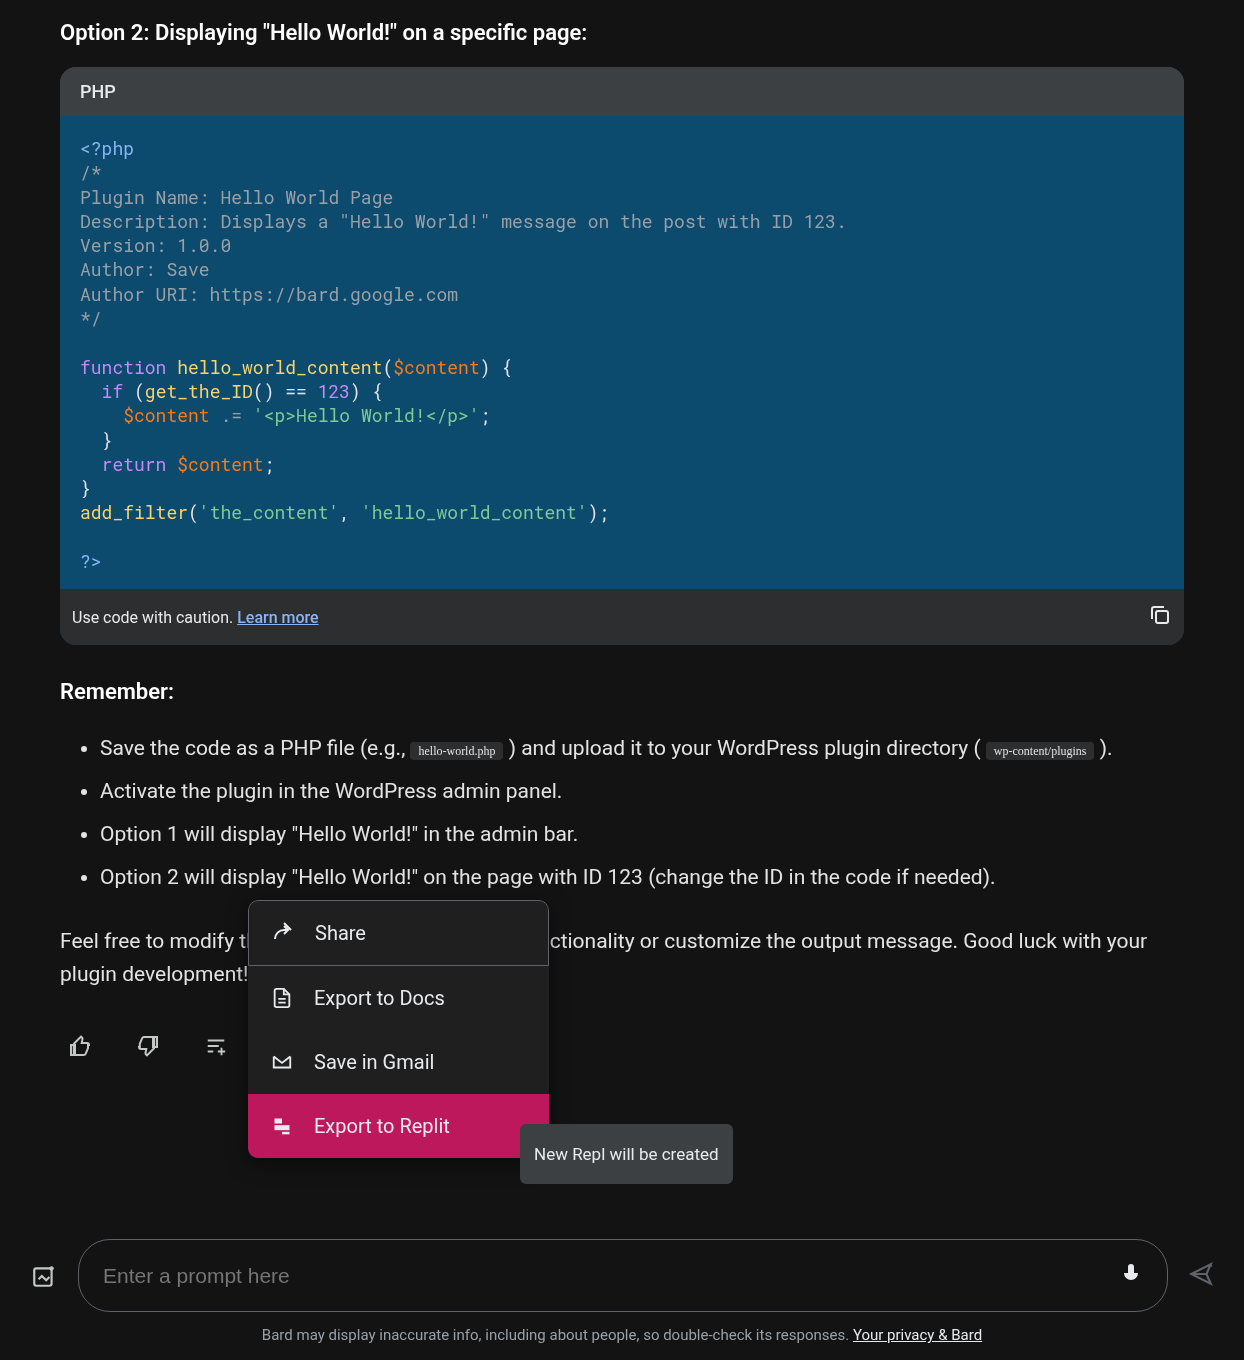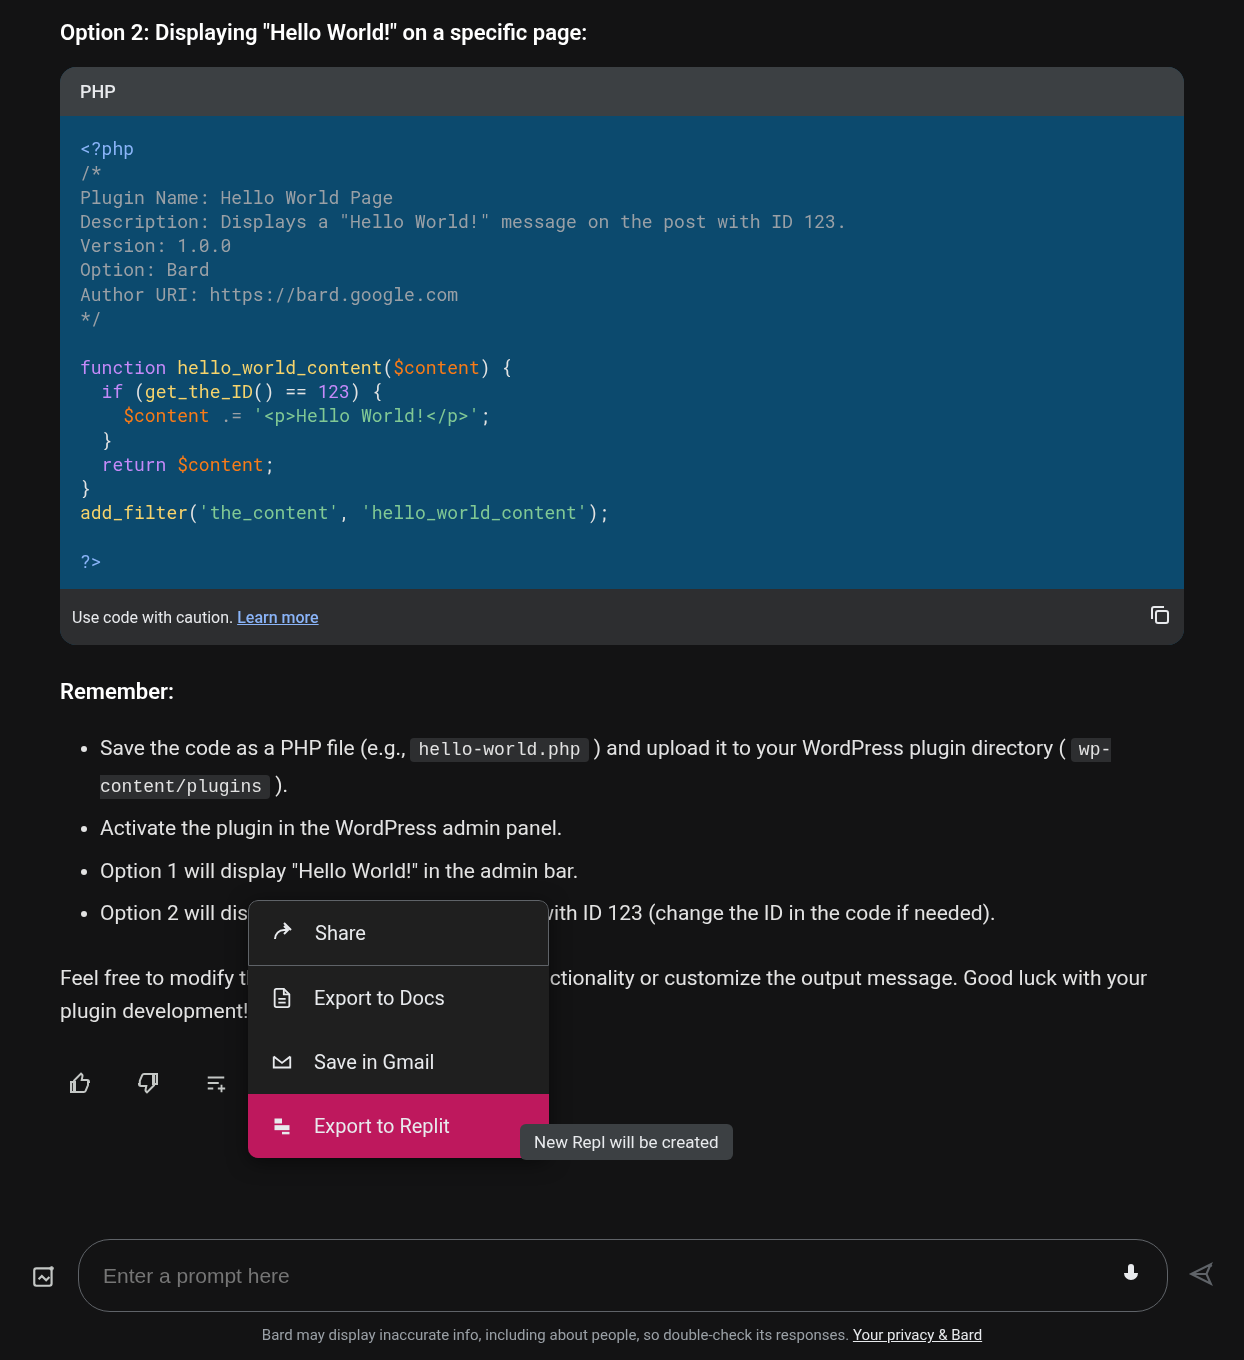--- a/index.html
+++ b/index.html
@@ -82,22 +82,22 @@
   margin-bottom: 30px;
 }
 ul.points li {
   font-size: 21px;
   line-height: 1.75;
   margin-bottom: 6px;
   color: #e3e3e3;
 }
 code.inline {
   background: #2d2e30;
-  font-family: Liberation Mono, monospace;
-  font-size: 18px;
+  font-family: Liberation Serif, serif;
+  font-size: 12px;
   padding: 2px 8px;
   border-radius: 4px;
 }
 .closing {
   font-size: 21px;
   line-height: 1.55;
   color: #e3e3e3;
   margin-bottom: 36px;
 }
 .feedback-row {
@@ -155,21 +155,21 @@
   align-items: center;
   justify-content: center;
   color: #e8eaed;
 }
 .tooltip {
   position: absolute;
   left: 520px;
   top: 1124px;
   background: #3c4043;
   color: #e8eaed;
-  padding: 8px 14px;
+  padding: 20px 14px;
   border-radius: 6px;
   font-size: 17px;
 }
 
 
 .bottom {
   position: absolute;
   bottom: 0;
   left: 0;
   width: 100%;
@@ -220,21 +220,21 @@
 <div class="content">
   <h2 class="option-title">Option 2: Displaying "Hello World!" on a specific page:</h2>
 
   <div class="code-block">
     <div class="code-header">PHP</div>
     <div class="code-body"><span class="s-tag">&lt;?php</span>
 <span class="s-comment">/*</span>
 <span class="s-comment">Plugin Name: Hello World Page</span>
 <span class="s-comment">Description: Displays a "Hello World!" message on the post with ID 123.</span>
 <span class="s-comment">Version: 1.0.0</span>
-<span class="s-comment">Option: Bard</span>
+<span class="s-comment">Author: Save</span>
 <span class="s-comment">Author URI: https://bard.google.com</span>
 <span class="s-comment">*/</span>
 
 <span class="s-keyword">function</span> <span class="s-func">hello_world_content</span>(<span class="s-var">$content</span>) {
   <span class="s-keyword">if</span> (<span class="s-func">get_the_ID</span>() == <span class="s-num">123</span>) {
     <span class="s-var">$content</span> <span class="s-comment">.=</span> <span class="s-str">'&lt;p&gt;Hello World!&lt;/p&gt;'</span>;
   }
   <span class="s-keyword">return</span> <span class="s-var">$content</span>;
 }
 <span class="s-func">add_filter</span>(<span class="s-str">'the_content'</span>, <span class="s-str">'hello_world_content'</span>);

